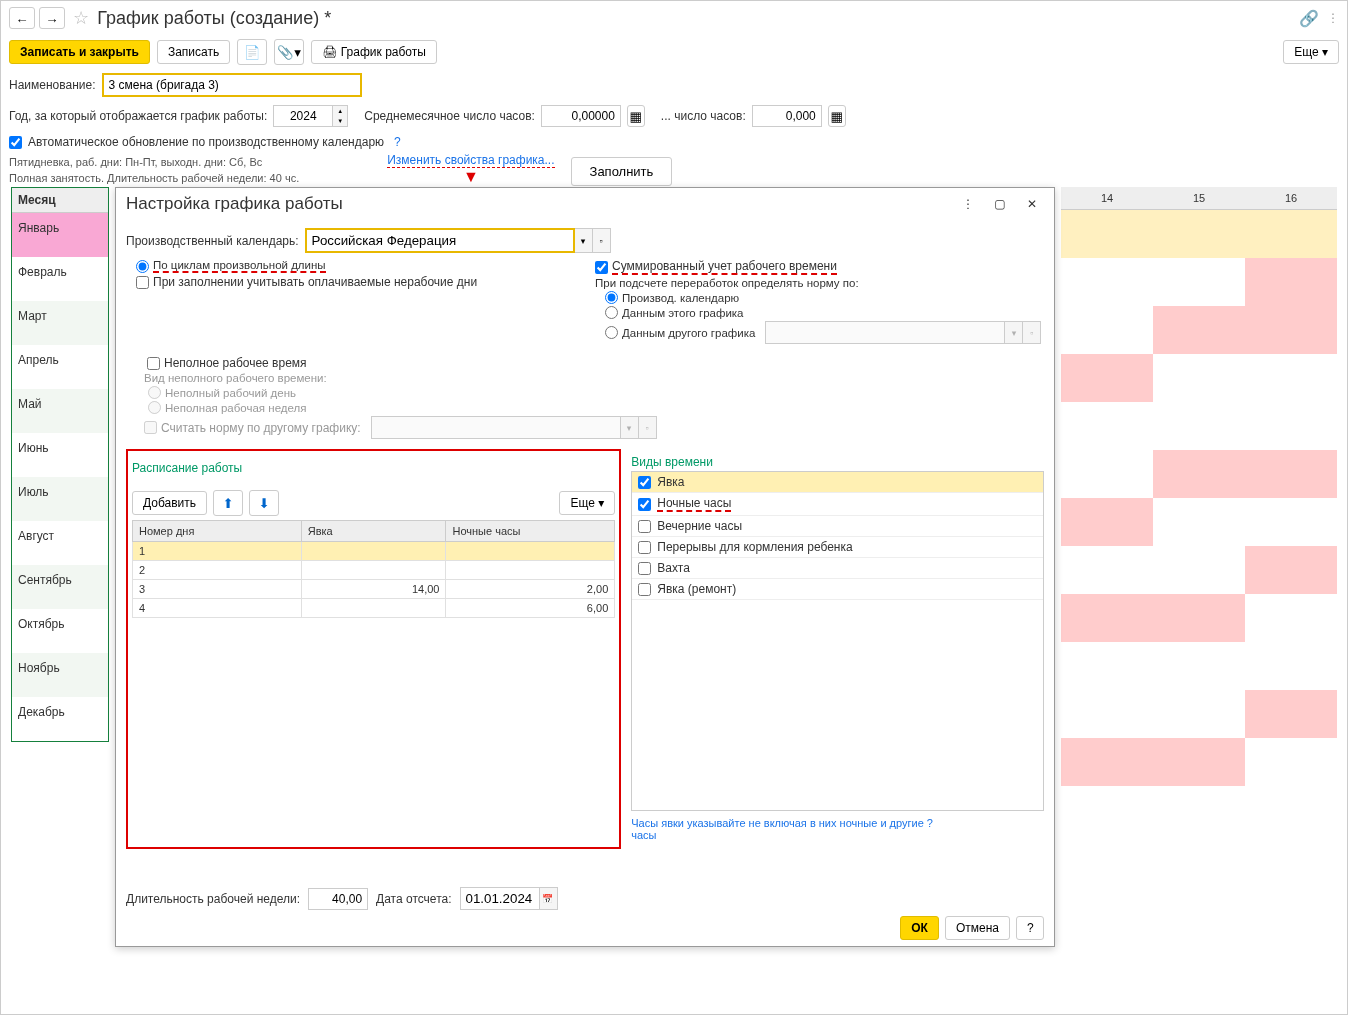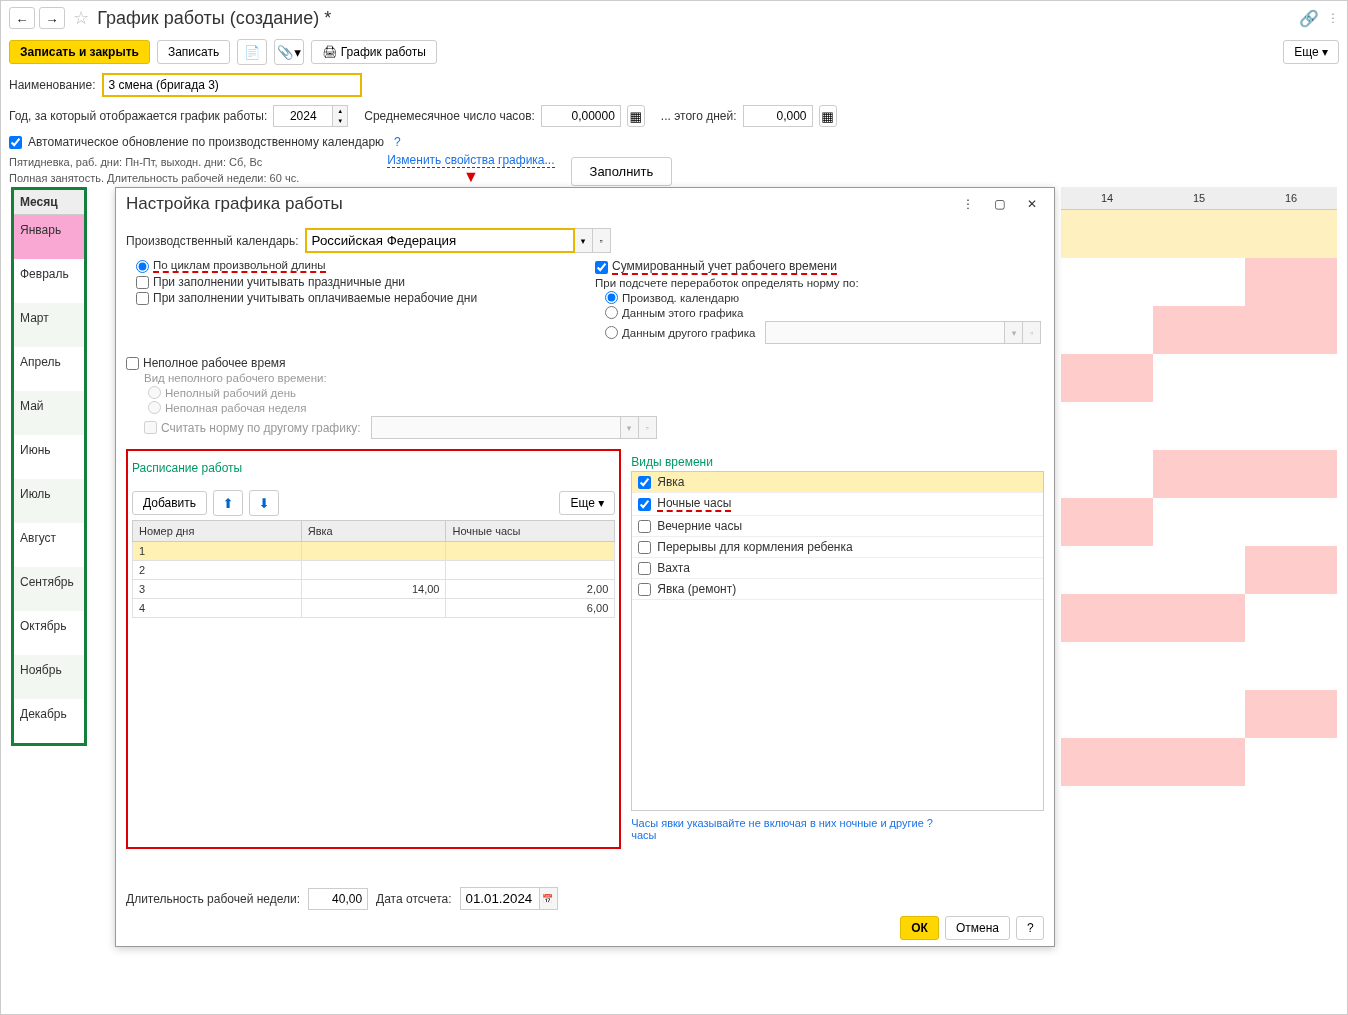--- a/index.html
+++ b/index.html
@@ -19,21 +19,21 @@
 .input-text { border: 1px solid #ccc; padding: 3px 5px; font-size: 12px; }
 .input-highlight { border: 2px solid #e8b800; }
 .input-year { width: 60px; text-align: center; }
 .spinner-btns { display: flex; flex-direction: column; border: 1px solid #ccc; border-left: none; }
 .spinner-btn { width: 14px; height: 10px; font-size: 6px; background: #f5f5f5; border: none; cursor: pointer; }
 .check-row { display: flex; align-items: center; padding: 4px 8px; gap: 6px; }
 .info-text { padding: 2px 8px; color: #555; font-size: 11px; }
 .link-text { color: #1a73e8; border-bottom: 1px dashed #d00; cursor: pointer; }
 .btn-fill { padding: 6px 18px; font-size: 13px; }
 .arrow-down { color: #d00; font-size: 16px; }
-.month-col { position: absolute; left: 10px; top: 186px; width: 76px; border: 3px solid #15803d; background: #fff; }
+.month-col { position: absolute; left: 10px; top: 186px; width: 98px; border: 1px solid #15803d; background: #fff; }
 .month-header { background: #eee; padding: 5px 6px; font-weight: bold; border-bottom: 1px solid #ccc; }
 .month-item { padding: 8px 6px 22px 6px; cursor: pointer; }
 .month-item.selected { background: #f9a8d4; }
 .month-item.stripe { background: #f2f7f2; }
 .calendar-strip { position: absolute; left: 1060px; top: 186px; right: 10px; height: 600px; }
 .cal-header { display: flex; background: #eee; border-bottom: 1px solid #ccc; }
 .cal-cell { flex: 1; padding: 5px; text-align: center; font-size: 11px; }
 .cal-body { }
 .cal-row { display: flex; height: 48px; }
 .cal-bcell { flex: 1; }
@@ -107,35 +107,35 @@
     <div style="display:flex">
       <input class="input-text input-year" value="2024" style="">
       <div class="spinner-btns">
         <button class="spinner-btn">▲</button>
         <button class="spinner-btn">▼</button>
       </div>
     </div>
     <span class="label" style="margin-left:10px">Среднемесячное число часов:</span>
     <input class="input-text" style="width: 80px; text-align: right;" value="0,00000">
     <button class="btn-icon" style="width:18px;height:22px">▦</button>
-    <span class="label" style="margin-left:10px">... этого дней:</span>
+    <span class="label" style="margin-left:10px">... число часов:</span>
     <input class="input-text" style="width: 70px; text-align: right;" value="0,000">
     <button class="btn-icon" style="width:18px;height:22px">▦</button>
   </div>
 
   <div class="check-row">
     <input type="checkbox" checked="" style="">
     <span>Автоматическое обновление по производственному календарю</span>
     <span style="color:#1a73e8;margin-left:4px;cursor:pointer">?</span>
   </div>
 
   <div style="display:flex;align-items:flex-end">
     <div>
       <div class="info-text">Пятидневка, раб. дни: Пн-Пт, выходн. дни: Сб, Вс</div>
-      <div class="info-text">Полная занятость. Длительность рабочей недели: 60 чс.</div>
+      <div class="info-text">Полная занятость. Длительность рабочей недели: 40 чс.</div>
     </div>
     <div style="margin-left:80px;display:flex;flex-direction:column;align-items:center">
       <span class="link-text">Изменить свойства графика...</span>
       <span class="arrow-down">▼</span>
     </div>
     <button class="btn btn-fill" style="margin-left:16px">Заполнить</button>
   </div>
 
   <div class="month-col">
     <div class="month-header">Месяц</div>
@@ -245,24 +245,20 @@
 
       <div class="two-col">
 
         <div class="col">
           <div class="radio-row">
             <input type="radio" name="fm" checked="" style="">
             <label class="dashed-red">По циклам произвольной длины</label>
           </div>
           <div class="check-row2">
             <input type="checkbox" style="">
-            <label>При заполнении учитывать праздничные дни</label>
-          </div>
-          <div class="check-row2">
-            <input type="checkbox" style="">
             <label>При заполнении учитывать оплачиваемые нерабочие дни</label>
           </div>
         </div>
 
         <div class="col">
           <div class="check-row2" style="margin-left:0">
             <input type="checkbox" checked="" style="">
             <label class="dashed-red">Суммированный учет рабочего времени</label>
           </div>
           <div style="font-size:11.5px;margin:2px 0">При подсчете переработок определять норму по:</div>
@@ -279,21 +275,21 @@
             <label>Данным другого графика</label>
             <div class="combo" style="margin-left:6px">
               <input style="width: 240px;" disabled="">
               <button class="combo-btn" disabled="">▾</button>
               <button class="combo-btn" disabled="">▫</button>
             </div>
           </div>
         </div>
       </div>
 
-      <div class="check-row2" style="margin-left:0;margin-top:10px">
+      <div class="check-row2" style="margin-left:21px;margin-top:10px">
         <input type="checkbox" style="">
         <label>Неполное рабочее время</label>
       </div>
       <div class="disabled" style="margin-left:18px;font-size:11.5px">Вид неполного рабочего времени:</div>
       <div class="radio-row disabled" style="margin-left:22px">
         <input type="radio" disabled="" style="">
         <label>Неполный рабочий день</label>
       </div>
       <div class="radio-row disabled" style="margin-left:22px">
         <input type="radio" disabled="" style="">

